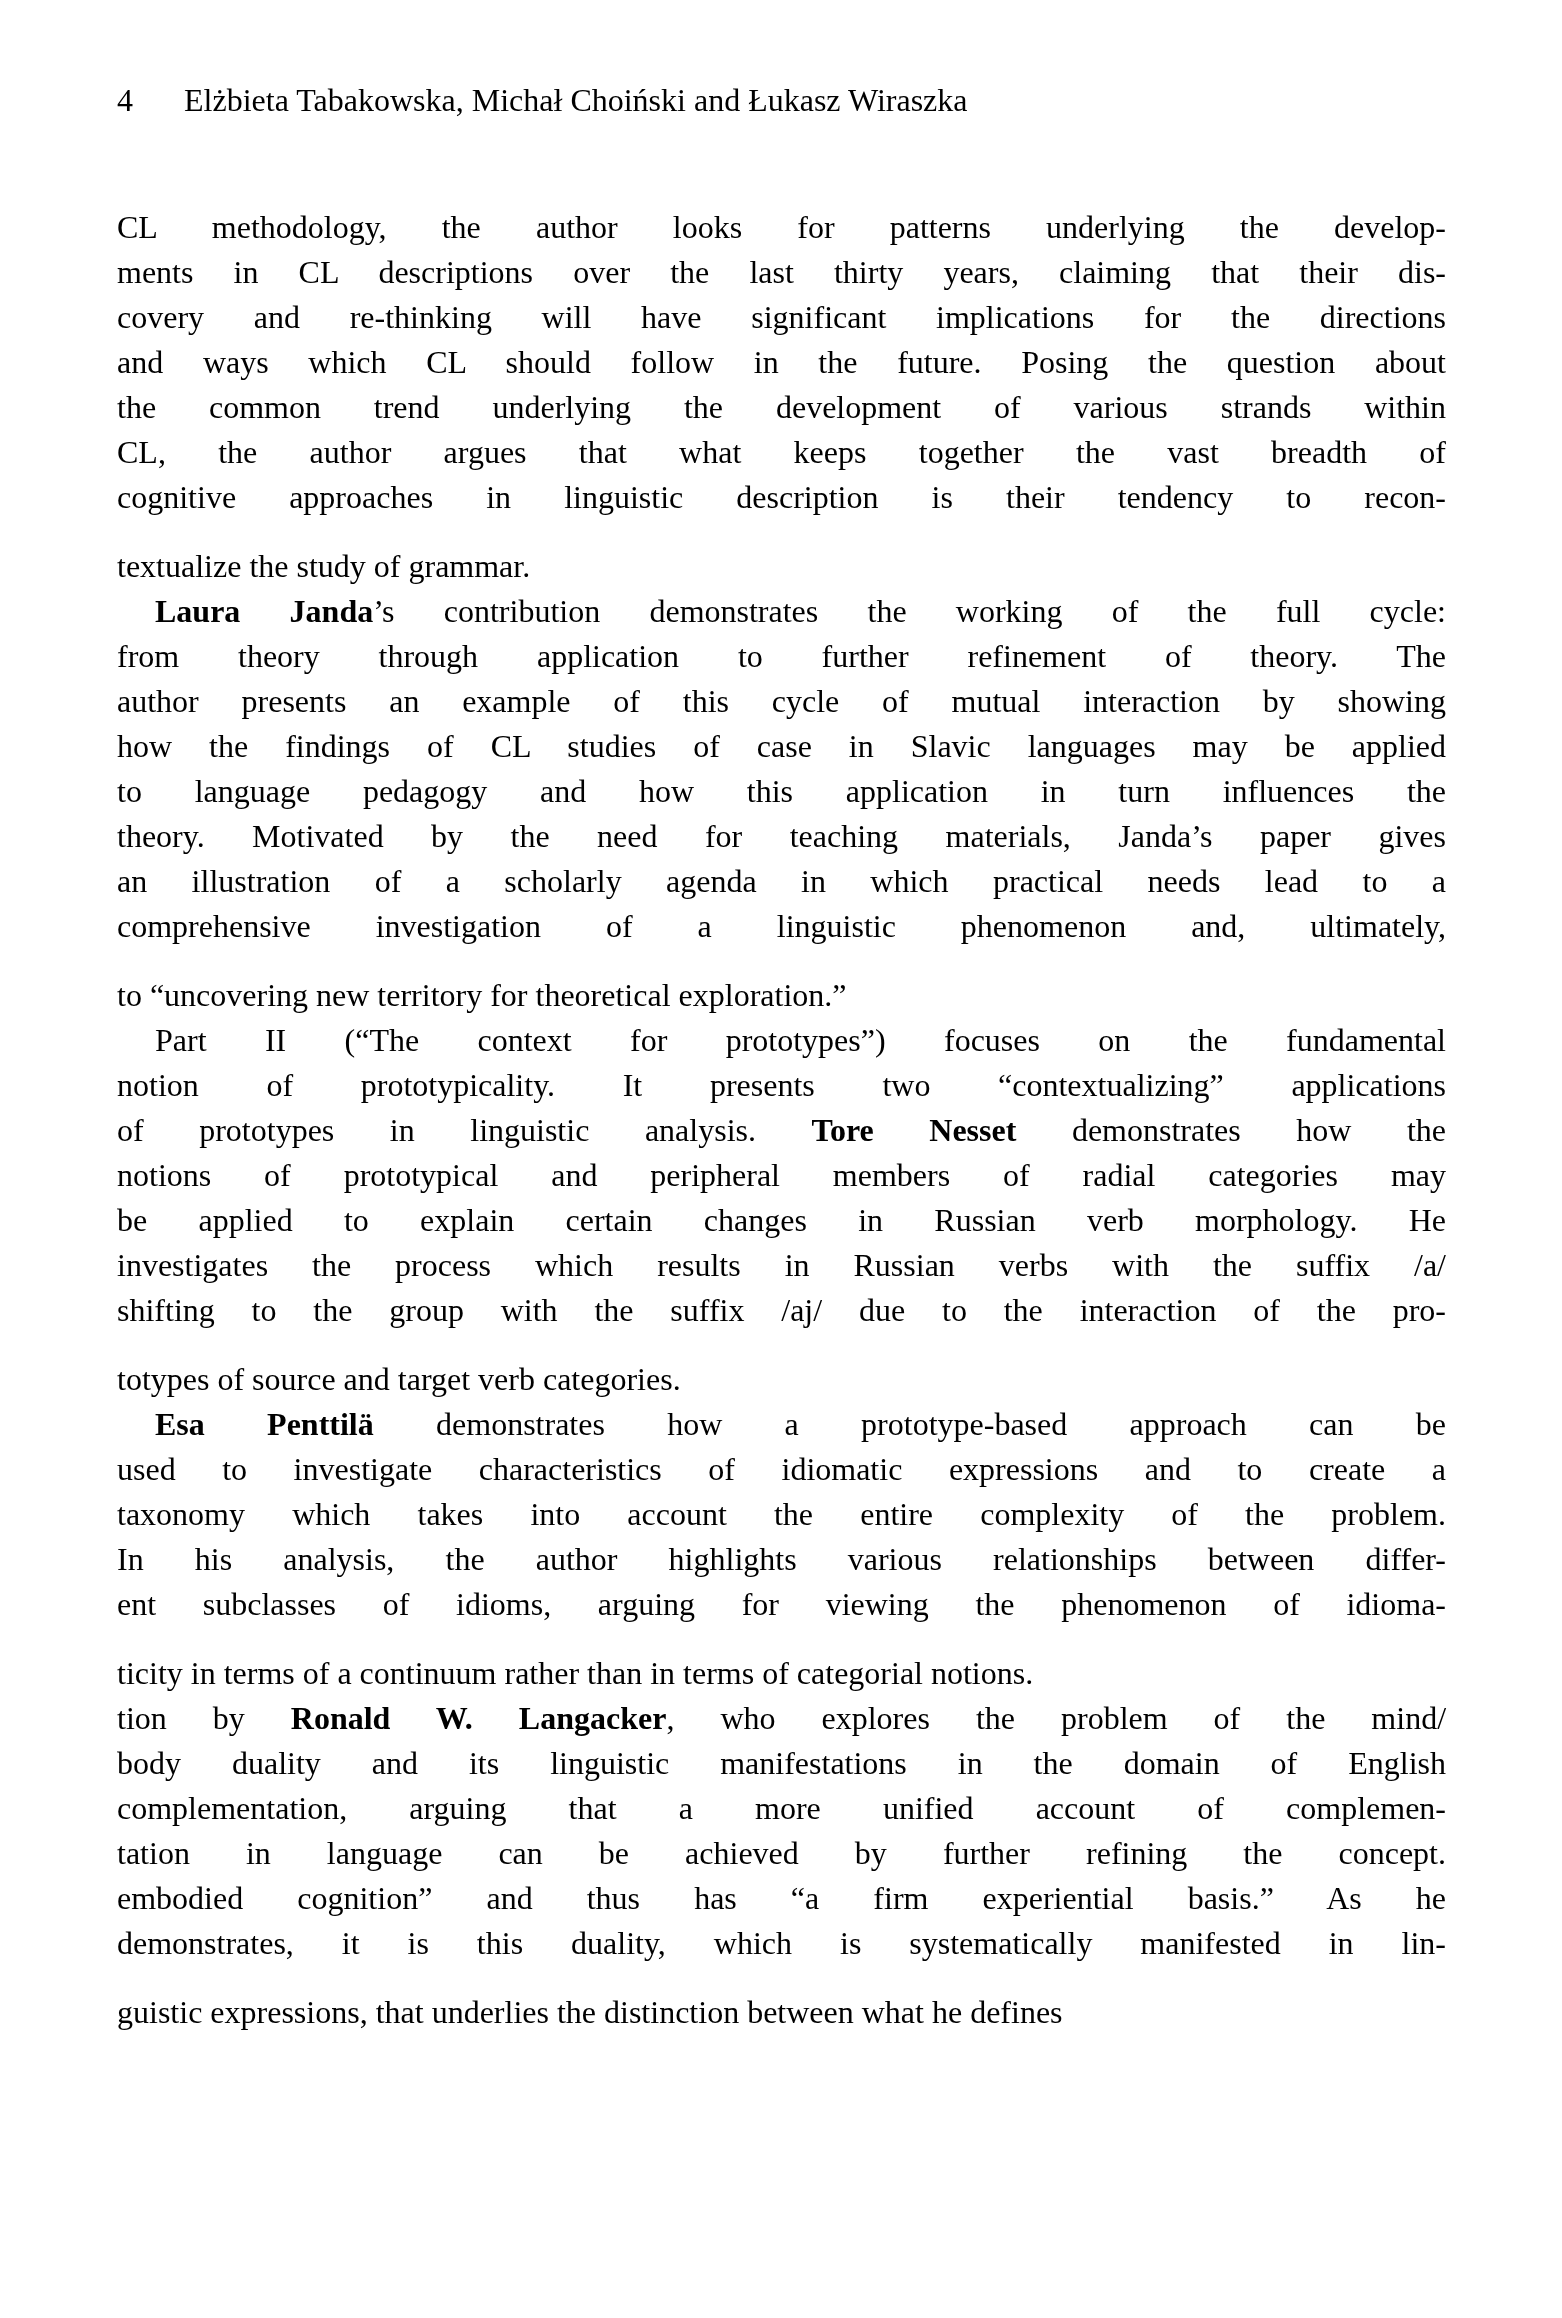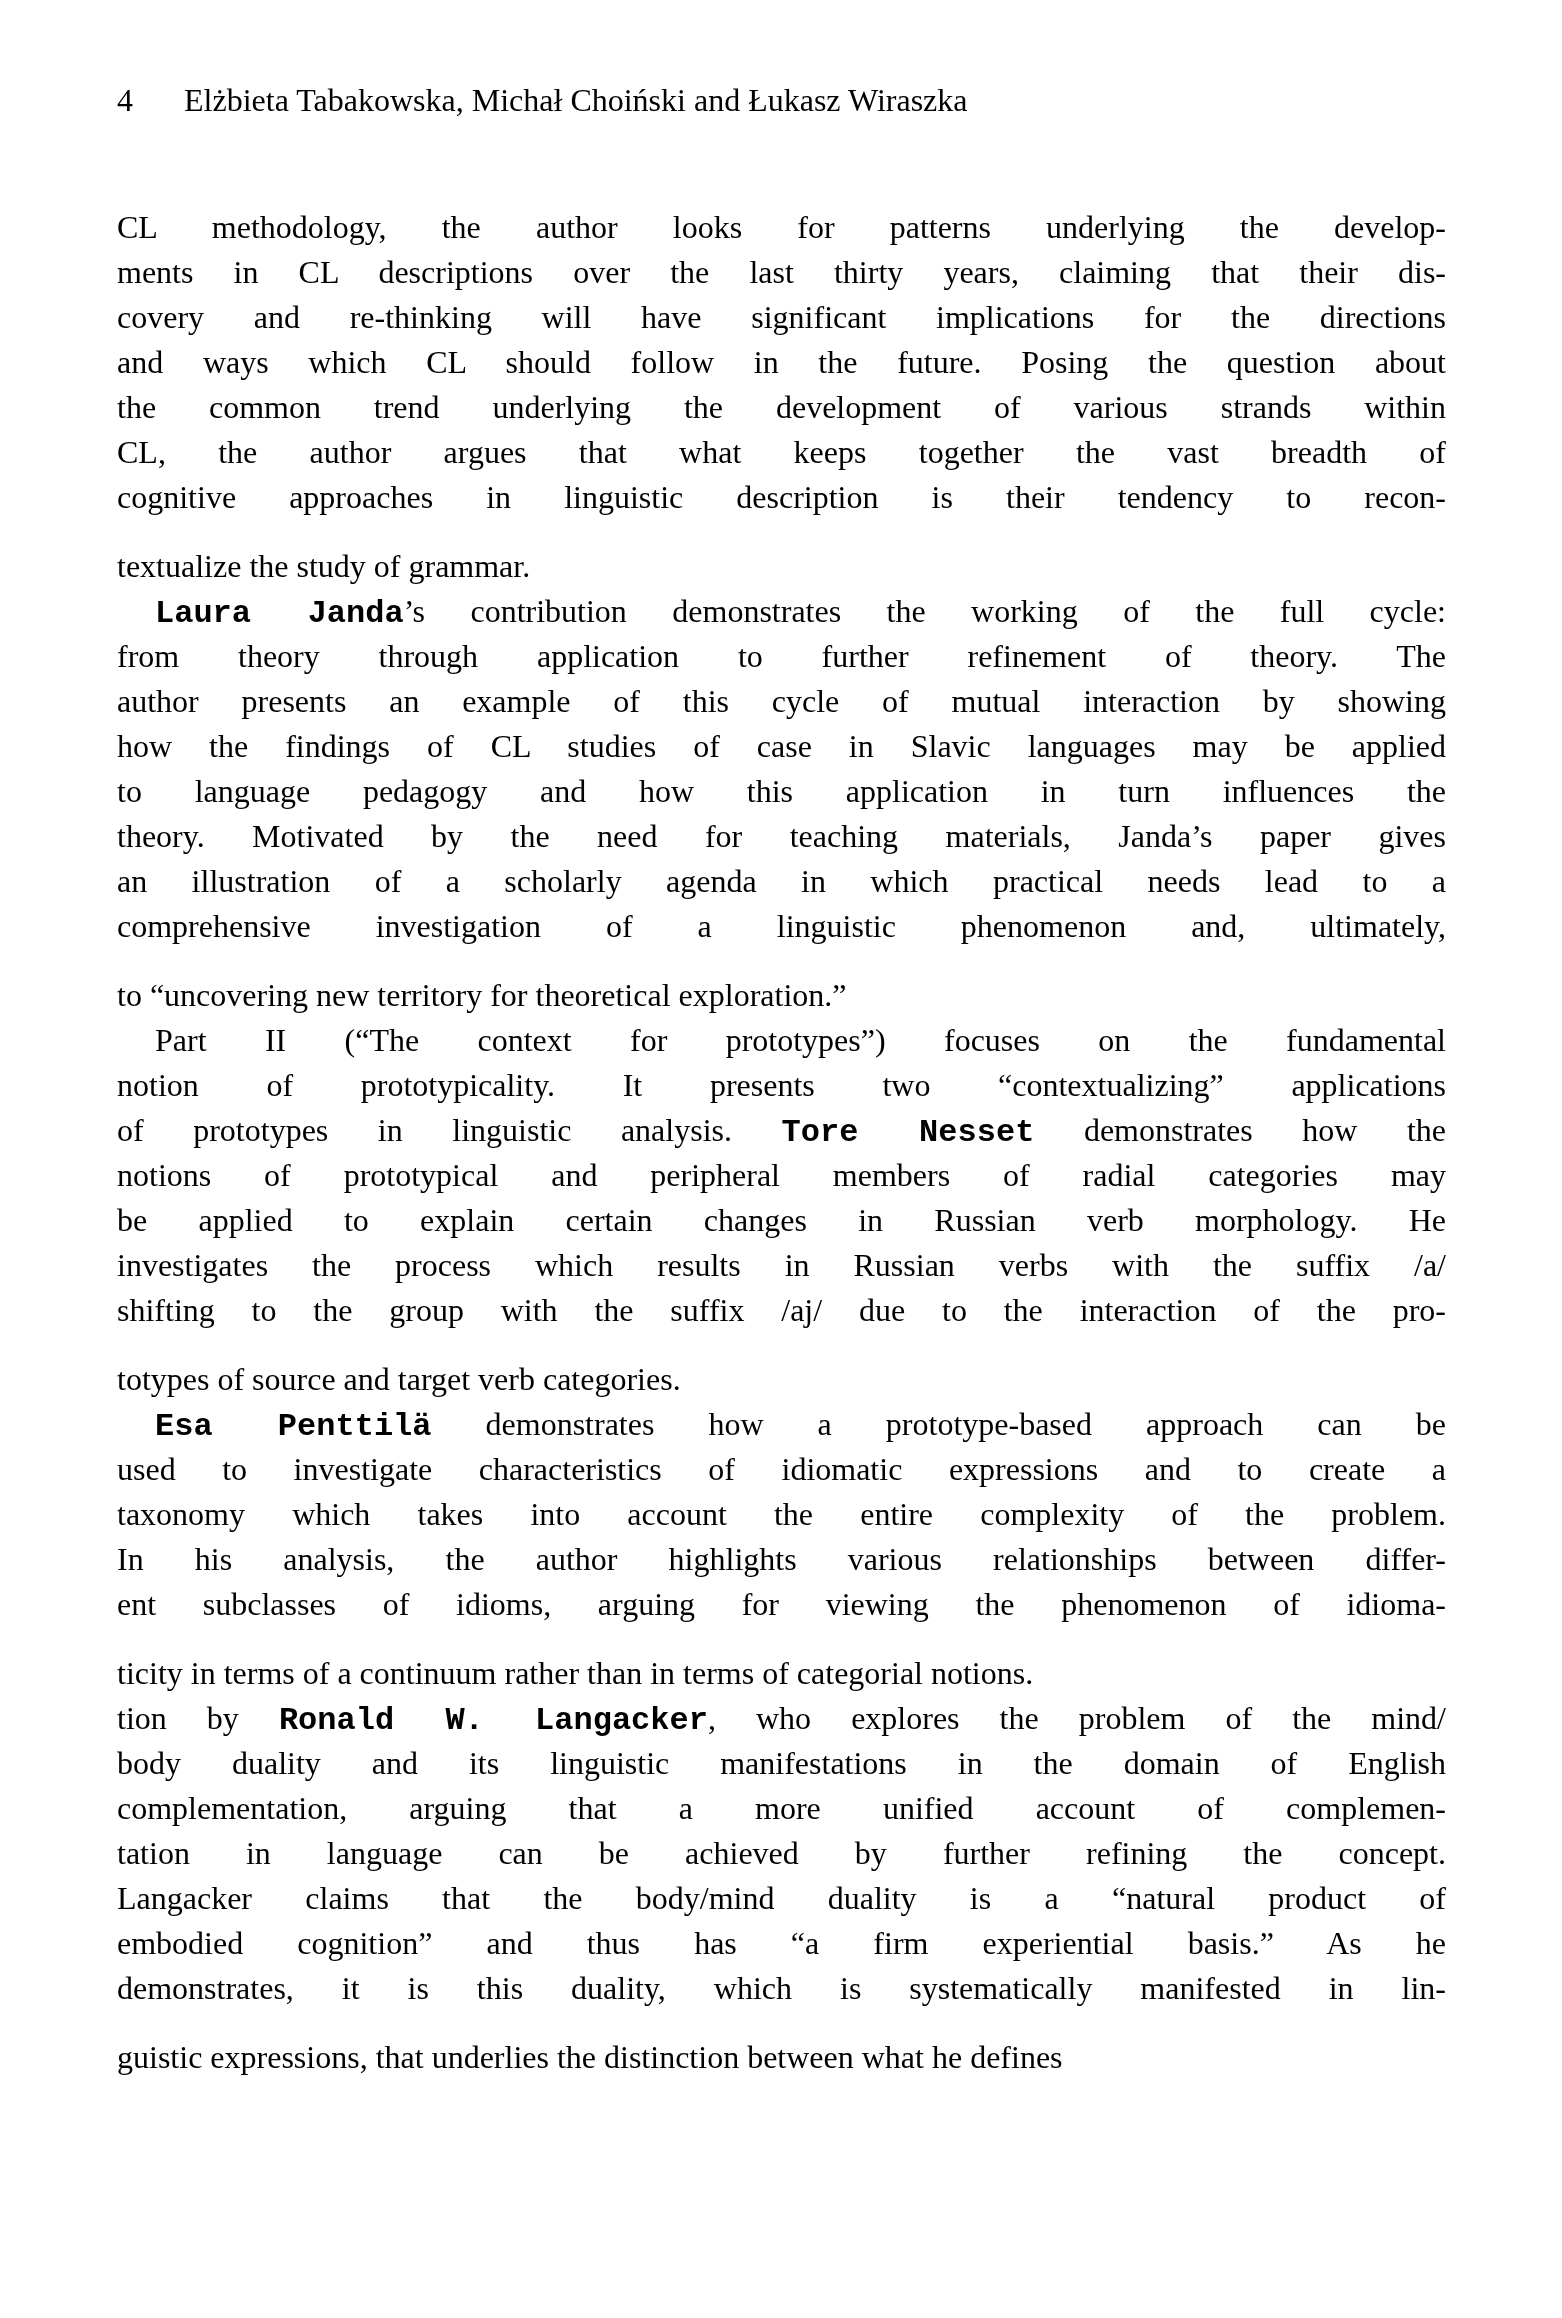--- a/index.html
+++ b/index.html
@@ -45,21 +45,21 @@
     text-align-last: justify;
     white-space: nowrap;
   }
   .line.last {
     text-align-last: left;
     margin-top: 24px;
   }
   .line.indent {
     text-indent: 38px;
   }
-  .bold { font-weight: bold; font-family: Liberation Mono, monospace; }
+  .bold { font-weight: bold; }
 </style>
 </head>
 <body>
 
 <div class="page">
   <div class="running-header">
     <span class="page-num">4</span>
     <span class="running-title">Elżbieta Tabakowska, Michał Choiński and Łukasz Wiraszka</span>
   </div>
   <div class="page-body">
@@ -100,20 +100,19 @@
         <div class="line"><span>taxonomy which takes into account the entire complexity of the problem.</span></div>
         <div class="line"><span>In his analysis, the author highlights various relationships between differ-</span></div>
         <div class="line"><span>ent subclasses of idioms, arguing for viewing the phenomenon of idioma-</span></div>
         <div class="line last"><span>ticity in terms of a continuum rather than in terms of categorial notions.</span></div>
       </div>
       <div class="paragraph">
         <div class="line"><span>tion by </span><span class="bold">Ronald W. Langacker</span><span>, who explores the problem of the mind/</span></div>
         <div class="line"><span>body duality and its linguistic manifestations in the domain of English</span></div>
         <div class="line"><span>complementation, arguing that a more unified account of complemen-</span></div>
         <div class="line"><span>tation in language can be achieved by further refining the concept.</span></div>
-        <div class="line"><span>Langacker claims that the body/mind duality is a “natural product of</span></div>
         <div class="line"><span>embodied cognition” and thus has “a firm experiential basis.” As he</span></div>
         <div class="line"><span>demonstrates, it is this duality, which is systematically manifested in lin-</span></div>
         <div class="line last"><span>guistic expressions, that underlies the distinction between what he defines</span></div>
       </div>
     </div>
 </div>
 
 
 </body></html>

